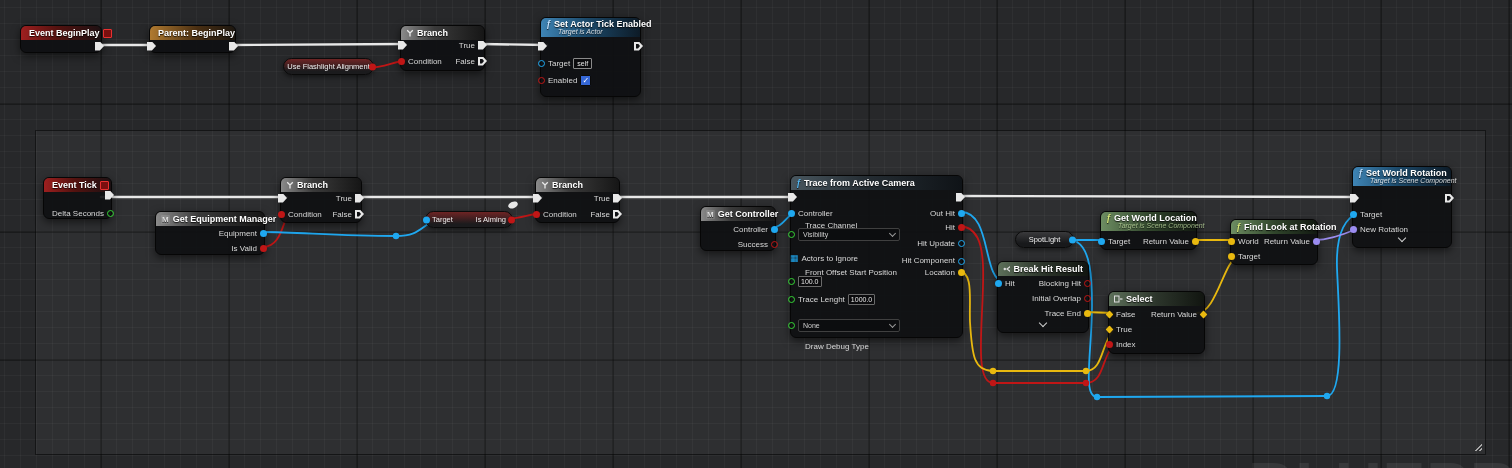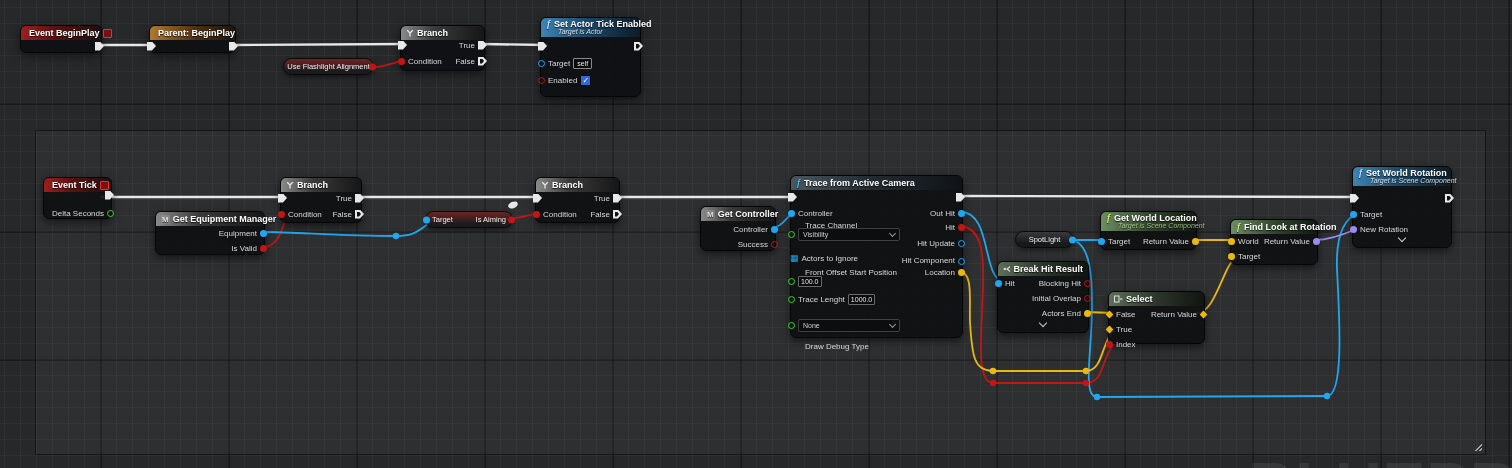--- a/index.html
+++ b/index.html
@@ -427,27 +427,27 @@
       </div>
     <div class="prow pr" style="top:14px;">
         <span class="plabel">Blocking Hit</span>
         <span class="cpin hollow rp" style="color:#c01616;"></span>
       </div>
     <div class="prow pr" style="top:29px;">
         <span class="plabel">Initial Overlap</span>
         <span class="cpin hollow rp" style="color:#c01616;"></span>
       </div>
     <div class="prow pr" style="top:44px;">
-        <span class="plabel">Actors End</span>
+        <span class="plabel">Trace End</span>
         <span class="cpin rp" style="color:#e9b90f;"></span>
       </div>
     <div class="chev" style="top:58px;"></div>
   </div>
 
-  <div class="node" style="left:1108px;top:291px;width:97px;height:53px;">
+  <div class="node" style="left:1108px;top:291px;width:97px;height:63px;">
     <div class="hdr h-mgreen">
       <svg width="9" height="8">
           <rect x="0.5" y="1" width="4.5" height="6" fill="none" stroke="#ddd" stroke-width="1"></rect>
           <path d="M6 4 h2.5" stroke="#ddd" stroke-width="1.2"></path>
         </svg>
       <span>Select</span>
     </div>
     <div class="prow" style="top:15px;">
         <span class="dia lp"></span>
         <span class="plabel">False</span>

